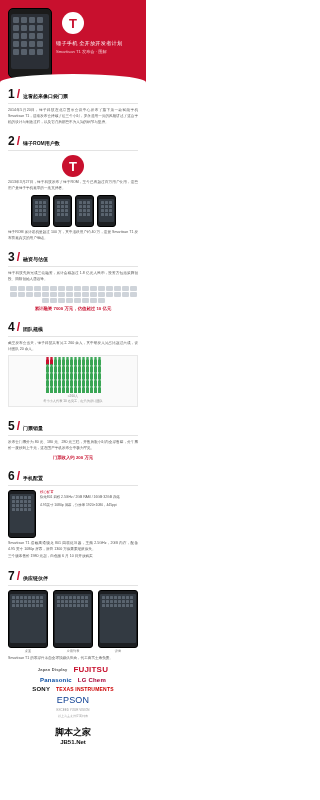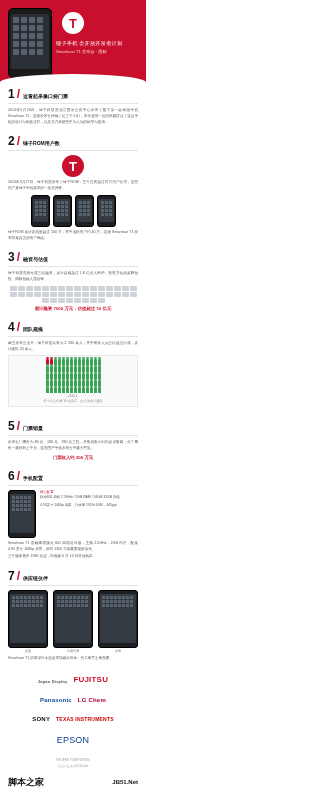--- a/index.html
+++ b/index.html
@@ -53,29 +53,29 @@
   .s5wrap{display:flex;gap:4px;align-items:flex-start;margin:3px 0;}
   .s5txt{flex:1;font-size:3.4px;line-height:1.6;color:#555;}
   .tagline{font-size:3.4px;color:#c8102e;}
 
   
   .s6row{display:flex;justify-content:space-between;gap:3px;margin:3px 0;}
   .s6cap{font-size:3.2px;color:#777;text-align:center;margin-top:1px;}
 
   
   .brands{margin-top:3px;}
-  .brandline{display:flex;align-items:flex-end;justify-content:center;gap:6px;margin:13px 0;}
+  .brandline{display:flex;align-items:center;justify-content:center;gap:6px;margin:3px 0;}
   .b{font-size:6px;font-weight:bold;letter-spacing:.2px;}
   .b.fujitsu{color:#c8102e;font-size:8px;}
   .b.pana{color:#0b4ea2;}
   .b.lg{color:#a50034;}
   .b.sony{color:#111;}
   .b.ti{color:#cc0000;font-size:5px;}
   .b.epson{color:#0b3d91;font-size:9px;font-weight:normal;}
-  .footer{background:#fff;padding:2px 8px 6px 8px;display:flex;align-items:center;justify-content:space-between;}
+  .footer{background:#fff;padding:2px 8px 6px 8px;display:flex;align-items:center;justify-content:space-between;flex-direction:column;}
   .foot-left{font-size:9px;font-weight:bold;color:#111;}
   .foot-right{font-size:6px;color:#111;font-weight:bold;}
   .tiny{font-size:3px;color:#999;text-align:center;margin-top:2px;}
 </style>
 </head>
 <body>
 
 <div class="page">
 
   <div class="hero">

